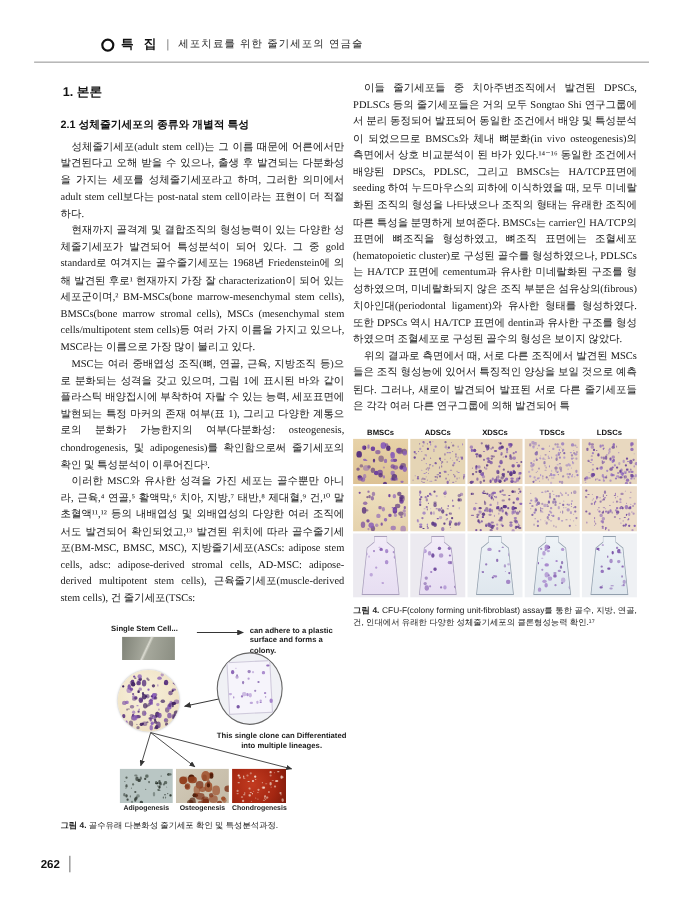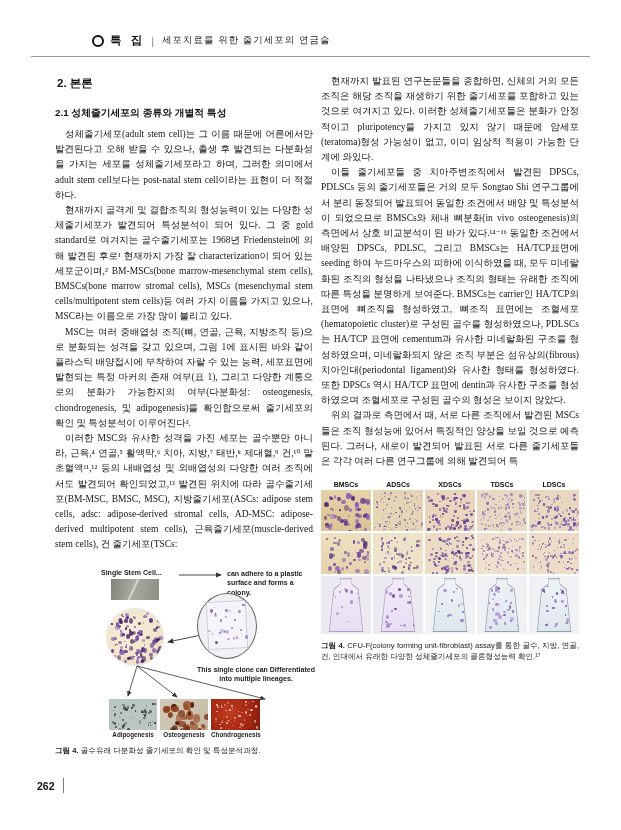--- a/index.html
+++ b/index.html
@@ -96,21 +96,21 @@
     <span class="ring-icon"></span>
     <span class="header-tag">특 집</span>
     <span class="header-divider">|</span>
     <span class="header-title">세포치료를 위한 줄기세포의 연금술</span>
   </header>
   <div class="header-rule"></div>
 
   <main class="columns">
 
     <div class="col">
-      <h2 class="sec">2. 본론</h2>
+      <h2 class="sec">1. 본론</h2>
       <h3 class="subsec">2.1 성체줄기세포의 종류와 개별적 특성</h3>
       <p class="body">성체줄기세포(adult stem cell)는 그 이름 때문에 어른에서만 발견된다고 오해 받을 수 있으나, 출생 후 발견되는 다분화성을 가지는 세포를 성체줄기세포라고 하며, 그러한 의미에서 adult stem cell보다는 post-natal stem cell이라는 표현이 더 적절하다.</p>
       <p class="body">현재까지 골격계 및 결합조직의 형성능력이 있는 다양한 성체줄기세포가 발견되어 특성분석이 되어 있다. 그 중 gold standard로 여겨지는 골수줄기세포는 1968년 Friedenstein에 의해 발견된 후로¹ 현재까지 가장 잘 characterization이 되어 있는 세포군이며,² BM-MSCs(bone marrow-mesenchymal stem cells), BMSCs(bone marrow stromal cells), MSCs (mesenchymal stem cells/multipotent stem cells)등 여러 가지 이름을 가지고 있으나, MSC라는 이름으로 가장 많이 불리고 있다.</p>
       <p class="body">MSC는 여러 중배엽성 조직(뼈, 연골, 근육, 지방조직 등)으로 분화되는 성격을 갖고 있으며, 그림 1에 표시된 바와 같이 플라스틱 배양접시에 부착하여 자랄 수 있는 능력, 세포표면에 발현되는 특정 마커의 존재 여부(표 1), 그리고 다양한 계통으로의 분화가 가능한지의 여부(다분화성: osteogenesis, chondrogenesis, 및 adipogenesis)를 확인함으로써 줄기세포의 확인 및 특성분석이 이루어진다³.</p>
       <p class="body">이러한 MSC와 유사한 성격을 가진 세포는 골수뿐만 아니라, 근육,⁴ 연골,⁵ 활액막,⁶ 치아, 지방,⁷ 태반,⁸ 제대혈,⁹ 건,¹⁰ 말초혈액¹¹,¹² 등의 내배엽성 및 외배엽성의 다양한 여러 조직에서도 발견되어 확인되었고,¹³ 발견된 위치에 따라 골수줄기세포(BM-MSC, BMSC, MSC), 지방줄기세포(ASCs: adipose stem cells, adsc: adipose-derived stromal cells, AD-MSC: adipose-derived multipotent stem cells), 근육줄기세포(muscle-derived stem cells), 건 줄기세포(TSCs:</p>
 
       <div class="figure1">
         <svg class="fig1-arrows" width="258" height="170" viewBox="0 0 258 170">
           <defs>
             <marker id="ah" markerWidth="7" markerHeight="6" refX="6" refY="3" orient="auto">
@@ -414,26 +414,25 @@
             <i style="position: absolute; border-radius: 50%; pointer-events: none; left: 16.7%; top: 80.8%; width: 1.5px; height: 1.4px; background: rgb(236, 207, 192); opacity: 0.85;"></i>
             <i style="position: absolute; border-radius: 50%; pointer-events: none; left: 92%; top: 88%; width: 2.2px; height: 2.9px; background: rgb(217, 168, 150); opacity: 0.84;"></i>
             <i style="position: absolute; border-radius: 50%; pointer-events: none; left: 47.4%; top: 59.6%; width: 2.1px; height: 2px; background: rgb(242, 221, 208); opacity: 0.61;"></i>
           </div>
         <div class="f1-linlabel" style="left:54px;">Adipogenesis</div>
         <div class="f1-linlabel" style="left:105px;">Osteogenesis</div>
         <div class="f1-linlabel" style="left:156px;">Chondrogenesis</div>
       </div>
       <div class="fig-caption">
         <b>그림 4.</b>
-        <span>골수유래 다분화성 줄기세포의 확인 및 특성분석과정.</span>
+        <span>골수유래 다분화성 줄기세포 확인 및 특성분석과정.</span>
       </div>
     </div>
 
     <div class="col">
-      <p class="body">현재까지 발표된 연구논문들을 종합하면, 신체의 거의 모든 조직은 해당 조직을 재생하기 위한 줄기세포를 포함하고 있는 것으로 여겨지고 있다. 이러한 성체줄기세포들은 분화가 안정적이고 pluripotency를 가지고 있지 않기 때문에 암세포(teratoma)형성 가능성이 없고, 이미 임상적 적용이 가능한 단계에 와있다.</p>
       <p class="body">이들 줄기세포들 중 치아주변조직에서 발견된 DPSCs, PDLSCs 등의 줄기세포들은 거의 모두 Songtao Shi 연구그룹에서 분리 동정되어 발표되어 동일한 조건에서 배양 및 특성분석이 되었으므로 BMSCs와 체내 뼈분화(in vivo osteogenesis)의 측면에서 상호 비교분석이 된 바가 있다.¹⁴⁻¹⁶ 동일한 조건에서 배양된 DPSCs, PDLSC, 그리고 BMSCs는 HA/TCP표면에 seeding 하여 누드마우스의 피하에 이식하였을 때, 모두 미네랄화된 조직의 형성을 나타냈으나 조직의 형태는 유래한 조직에 따른 특성을 분명하게 보여준다. BMSCs는 carrier인 HA/TCP의 표면에 뼈조직을 형성하였고, 뼈조직 표면에는 조혈세포(hematopoietic cluster)로 구성된 골수를 형성하였으나, PDLSCs는 HA/TCP 표면에 cementum과 유사한 미네랄화된 구조를 형성하였으며, 미네랄화되지 않은 조직 부분은 섬유상의(fibrous) 치아인대(periodontal ligament)와 유사한 형태를 형성하였다. 또한 DPSCs 역시 HA/TCP 표면에 dentin과 유사한 구조를 형성하였으며 조혈세포로 구성된 골수의 형성은 보이지 않았다.</p>
       <p class="body">위의 결과로 측면에서 때, 서로 다른 조직에서 발견된 MSCs 들은 조직 형성능에 있어서 특징적인 양상을 보일 것으로 예측된다. 그러나, 새로이 발견되어 발표된 서로 다른 줄기세포들은 각각 여러 다른 연구그룹에 의해 발견되어 특</p>
 
       <div class="figure2">
         <div class="f2-headers">
           <span>BMSCs</span>
           <span>ADSCs</span>
           <span>XDSCs</span>
           <span>TDSCs</span>
           <span>LDSCs</span>

